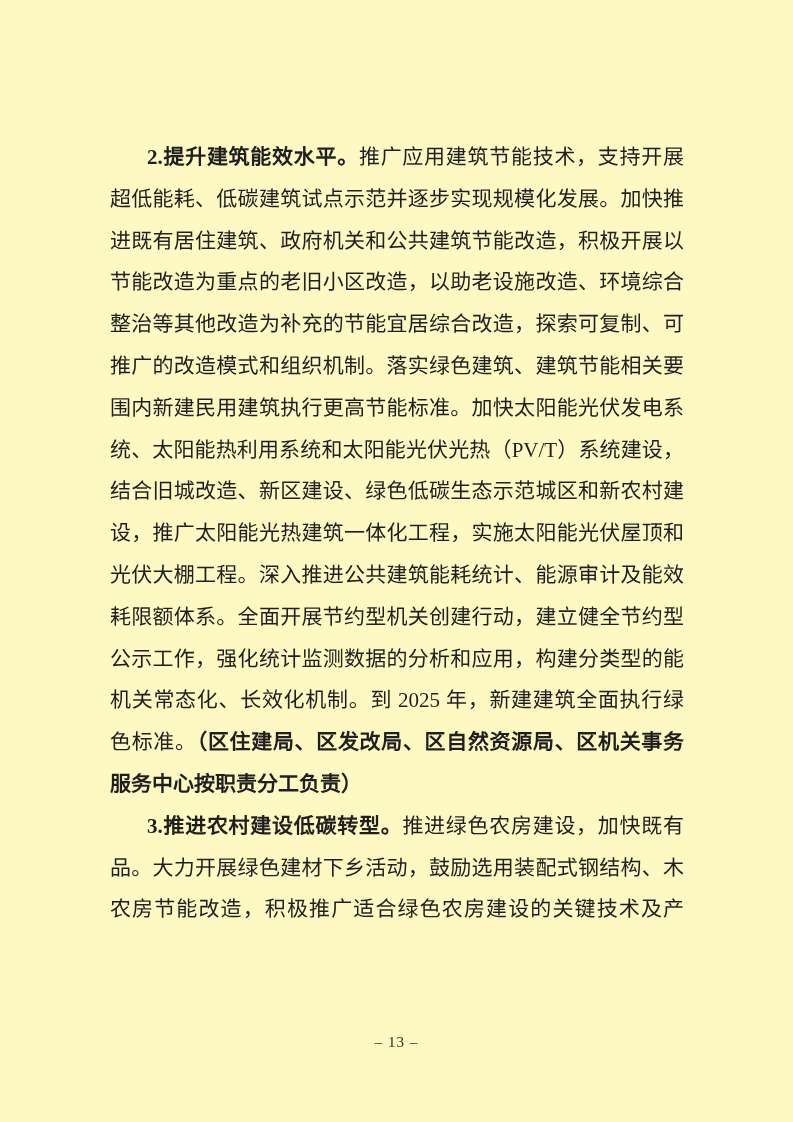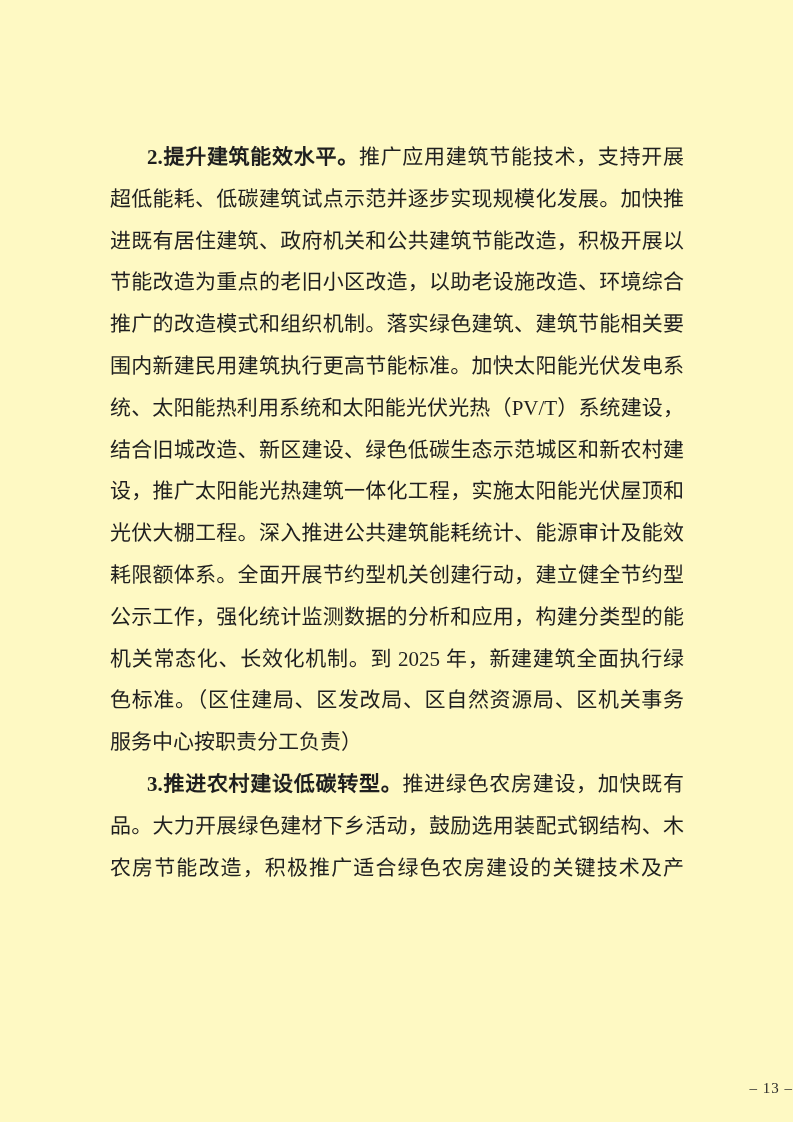--- a/index.html
+++ b/index.html
@@ -36,42 +36,43 @@
   .line.indent {
     padding-left: 37px;
   }
   .seg-bold {
     font-weight: 700;
   }
   .seg-normal {
     font-weight: 400;
   }
   .seg-kaiti {
-    font-weight: 400;
+    font-weight: 700;
   }
   .page-number {
     position: absolute;
-    top: 1080px;
+    top: 1034px;
     left: 0;
     width: 100%;
-    text-align: right;
+    text-align: center;
     font-size: 15px;
     color: #2a2a2a;
     letter-spacing: 1px;
   }
 </style>
 </head>
 <body>
 
 <div class="page">
   <div class="doc-body">
       <div class="line indent"><span class="seg-bold">2.提升建筑能效水平。</span><span class="seg-normal">推广应用建筑节能技术，支持开展</span></div>
       <div class="line"><span class="seg-normal">超低能耗、低碳建筑试点示范并逐步实现规模化发展。加快推</span></div>
       <div class="line"><span class="seg-normal">进既有居住建筑、政府机关和公共建筑节能改造，积极开展以</span></div>
       <div class="line"><span class="seg-normal">节能改造为重点的老旧小区改造，以助老设施改造、环境综合</span></div>
+      <div class="line"><span class="seg-normal">整治等其他改造为补充的节能宜居综合改造，探索可复制、可</span></div>
       <div class="line"><span class="seg-normal">推广的改造模式和组织机制。落实绿色建筑、建筑节能相关要</span></div>
       <div class="line"><span class="seg-normal">围内新建民用建筑执行更高节能标准。加快太阳能光伏发电系</span></div>
       <div class="line"><span class="seg-normal">统、太阳能热利用系统和太阳能光伏光热（PV/T）系统建设，</span></div>
       <div class="line"><span class="seg-normal">结合旧城改造、新区建设、绿色低碳生态示范城区和新农村建</span></div>
       <div class="line"><span class="seg-normal">设，推广太阳能光热建筑一体化工程，实施太阳能光伏屋顶和</span></div>
       <div class="line"><span class="seg-normal">光伏大棚工程。深入推进公共建筑能耗统计、能源审计及能效</span></div>
       <div class="line"><span class="seg-normal">耗限额体系。全面开展节约型机关创建行动，建立健全节约型</span></div>
       <div class="line"><span class="seg-normal">公示工作，强化统计监测数据的分析和应用，构建分类型的能</span></div>
       <div class="line"><span class="seg-normal">机关常态化、长效化机制。到 2025 年，新建建筑全面执行绿</span></div>
       <div class="line"><span class="seg-normal">色标准。</span><span class="seg-kaiti">（区住建局、区发改局、区自然资源局、区机关事务</span></div>

